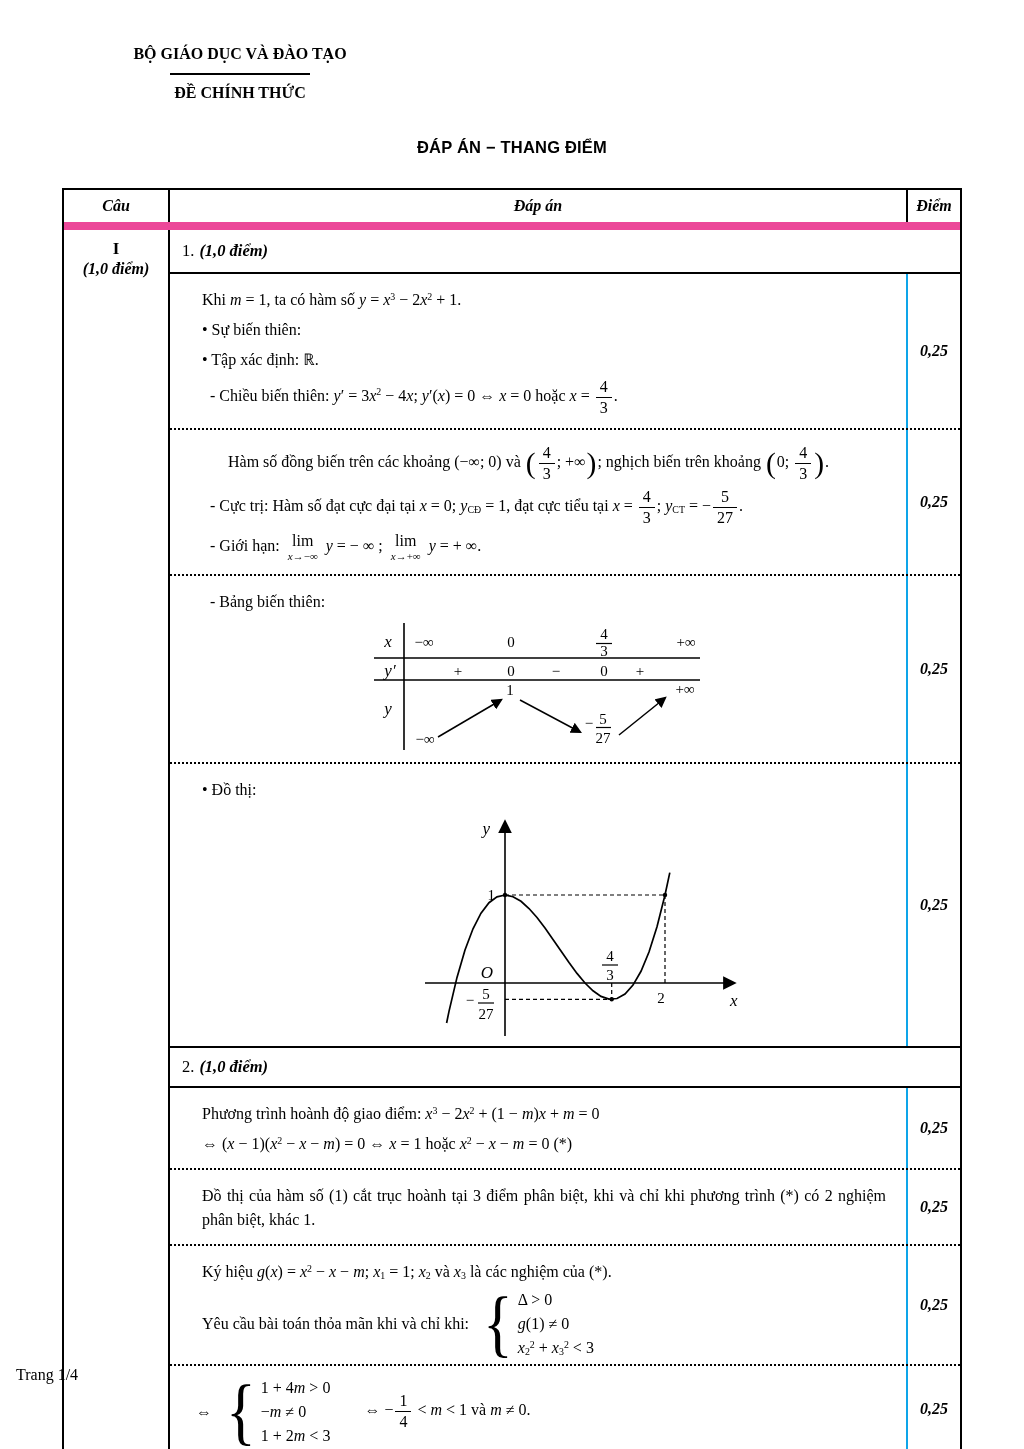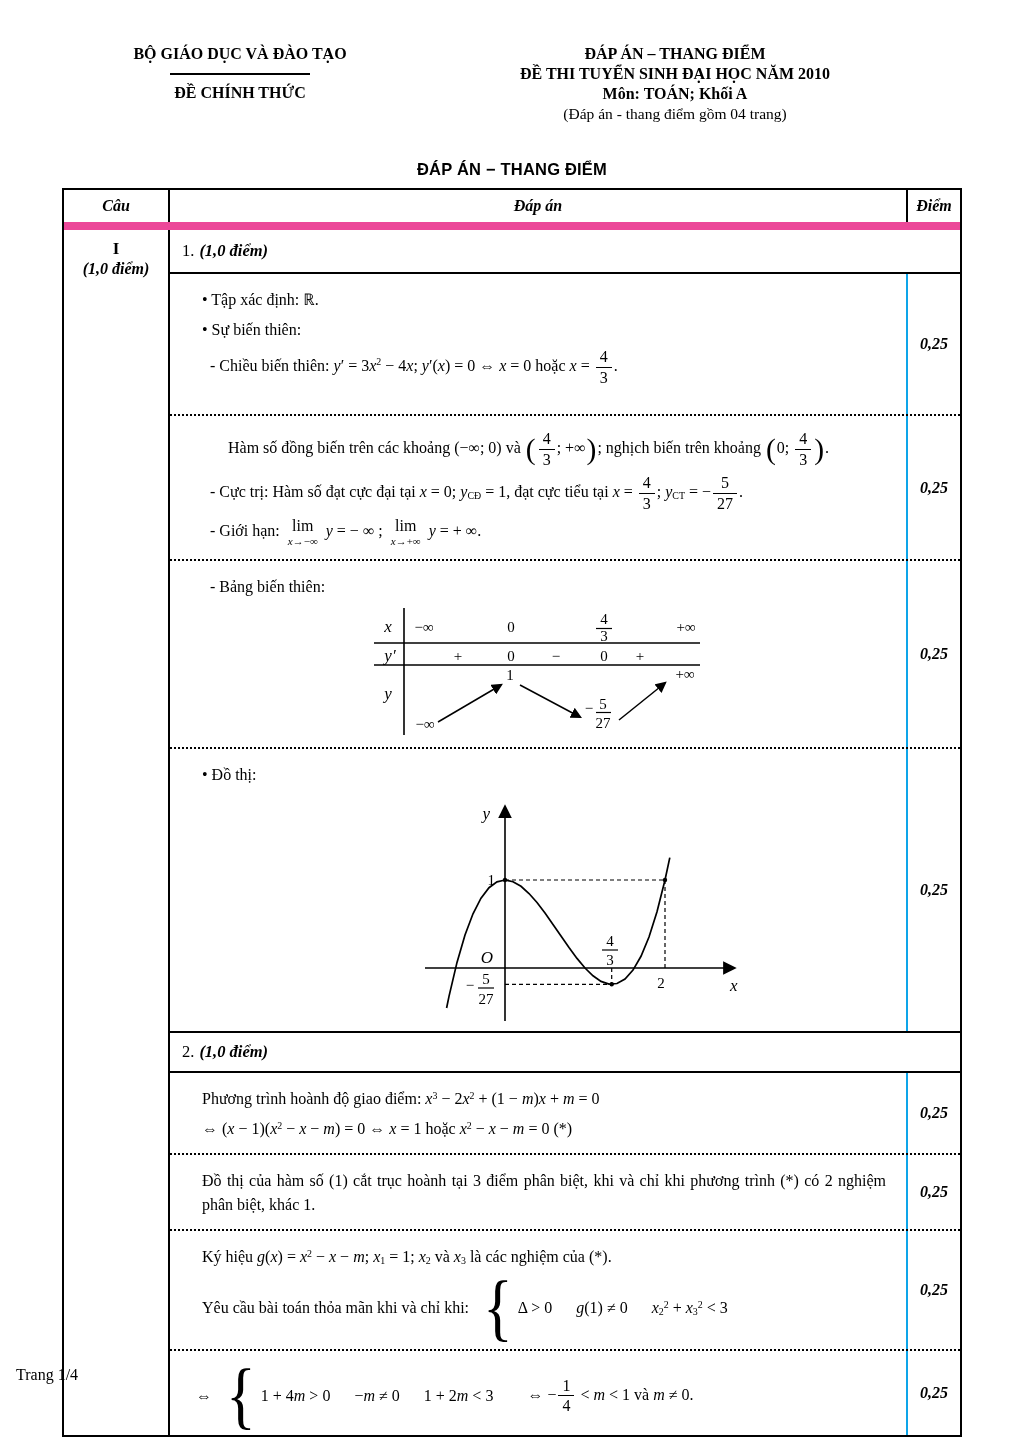--- a/index.html
+++ b/index.html
@@ -4,21 +4,21 @@
 <style>
   html,body{margin:0;padding:0;background:#fff;}
   .page{position:relative;width:1024px;height:1449px;background:#fff;color:#000;
         font-family:"Liberation Serif",serif;font-size:16px;overflow:hidden;}
   .b{font-weight:bold;}
   
   .hdr-left{position:absolute;top:44px;left:112px;width:256px;text-align:center;line-height:20px;}
   .hdr-rule{width:140px;border-top:2.5px solid #000;margin:9px auto 8px auto;}
   .hdr-right{position:absolute;top:44px;left:420px;width:510px;text-align:center;line-height:20px;}
   .hdr-right .small{font-weight:normal;font-size:15.5px;}
-  .doc-title{position:absolute;top:160px;left:0;width:100%;text-align:center;
+  .doc-title{position:absolute;top:138px;left:0;width:100%;text-align:center;
              font-family:"Liberation Sans",sans-serif;font-size:16.5px;letter-spacing:.2px;}
   
   .atable{position:absolute;top:188px;left:62px;width:900px;box-sizing:border-box;
           border:2px solid #000;}
   .thead{display:flex;border-bottom:8px solid #ec4899;font-weight:bold;font-style:italic;}
   .hc{display:flex;align-items:center;justify-content:center;height:32px;}
   .hc1{width:104px;border-right:2px solid #000;}
   .hc2{flex:1;}
   .hc3{width:52px;border-left:2px solid #000;}
   .tbody{display:flex;align-items:stretch;}
@@ -45,21 +45,21 @@
   sub{font-size:.62em;vertical-align:-.25em;line-height:0;}
   .frac{display:inline-block;vertical-align:middle;text-align:center;line-height:1.1;margin:0 2px;}
   .fnum{display:block;padding:0 4px 1px;border-bottom:1.4px solid #000;}
   .fden{display:block;padding:1px 4px 0;}
   .lim{display:inline-block;text-align:center;vertical-align:middle;margin:0 4px;line-height:1;}
   .ltop{display:block;}
   .lbot{display:block;font-size:11px;margin-top:2px;}
   .bigp{font-size:185%;vertical-align:middle;line-height:0;padding:0 1px;}
   .sysrow{display:flex;align-items:center;margin-top:4px;}
   .brace{font-size:62px;line-height:.85;transform:scaleY(1.2);margin:6px 5px 6px 14px;font-weight:400;}
-  .syslines{display:inline-flex;flex-direction:row;gap:24px;line-height:1.25;}
+  .syslines{display:inline-flex;flex-direction:column;gap:4px;line-height:1.25;}
   .systail{margin-left:34px;}
   .lead{margin-left:-6px;}
   
   .figwrap-bbt{margin:2px 0 0 166px;}
   .figwrap-graph{margin:0 0 0 188px;}
   svg text{font-family:"Liberation Serif",serif;font-size:16px;fill:#000;}
   svg .it{font-style:italic;font-size:17px;}
   svg .sm{font-size:15px;}
   .footer{position:absolute;top:1366px;left:16px;width:100%;}
 </style>
@@ -67,26 +67,20 @@
 <body>
 
 <div class="page">
 
   <div class="hdr-left">
     <div class="b">BỘ GIÁO DỤC VÀ ĐÀO TẠO</div>
     <div class="hdr-rule"></div>
     <div class="b">ĐỀ CHÍNH THỨC</div>
   </div>
 
-  <div class="hdr-right">
-    <div class="b">ĐÁP ÁN – THANG ĐIỂM</div>
-    <div class="b">ĐỀ THI TUYỂN SINH ĐẠI HỌC NĂM 2010</div>
-    <div class="b">Môn: TOÁN; Khối A</div>
-    <div class="small">(Đáp án - thang điểm gồm 04 trang)</div>
-  </div>
 
   <div class="doc-title b">ĐÁP ÁN − THANG ĐIỂM</div>
 
   <div class="atable">
     <div class="thead">
       <div class="hc hc1">Câu</div>
       <div class="hc hc2">Đáp án</div>
       <div class="hc hc3">Điểm</div>
     </div>
 
@@ -98,22 +92,23 @@
 
       <div class="answers">
 
         <div class="phead">
           <span>1.</span>
           <span class="ppts">(1,0 điểm)</span>
         </div>
 
         <div class="ablock b1">
           <div class="acontent">
+            <div class="mline">Khi <i>m</i> = 1, ta có hàm số  <i>y</i>  =  <i>x</i><sup>3</sup> − 2<i>x</i><sup>2</sup> + 1.</div>
+            <div class="mline">• Sự biến thiên:</div>
             <div class="mline">• Tập xác định:  ℝ.</div>
-            <div class="mline">• Sự biến thiên:</div>
             <div class="mline ind1">- Chiều biến thiên:   <i>y</i>′  =  3<i>x</i><sup>2</sup> − 4<i>x</i>;    <i>y</i>′(<i>x</i>)  =  0  ⇔  <i>x</i> = 0 hoặc <i>x</i> = <span class="frac"><span class="fnum">4</span><span class="fden">3</span></span>.</div>
           </div>
           <div class="ascore">0,25</div>
         </div>
 
         <div class="ablock b2 dot">
           <div class="acontent">
             <div class="mline ind2">Hàm số đồng biến trên các khoảng (−∞; 0) và <span class="bigp">(</span><span class="frac"><span class="fnum">4</span><span class="fden">3</span></span>; +∞<span class="bigp">)</span>; nghịch biến trên khoảng <span class="bigp">(</span>0; <span class="frac"><span class="fnum">4</span><span class="fden">3</span></span><span class="bigp">)</span>.</div>
             <div class="mline ind1">- Cực trị: Hàm số đạt cực đại tại <i>x</i> = 0; <i>y</i><sub>CĐ</sub> = 1, đạt cực tiểu tại <i>x</i> = <span class="frac"><span class="fnum">4</span><span class="fden">3</span></span>; <i>y</i><sub>CT</sub> = −<span class="frac"><span class="fnum">5</span><span class="fden">27</span></span>.</div>
             <div class="mline ind1">- Giới hạn:  <span class="lim"><span class="ltop">lim</span><span class="lbot"><i>x</i>→−∞</span></span> <i>y</i>  = − ∞ ;   <span class="lim"><span class="ltop">lim</span><span class="lbot"><i>x</i>→+∞</span></span> <i>y</i> = + ∞.</div>

